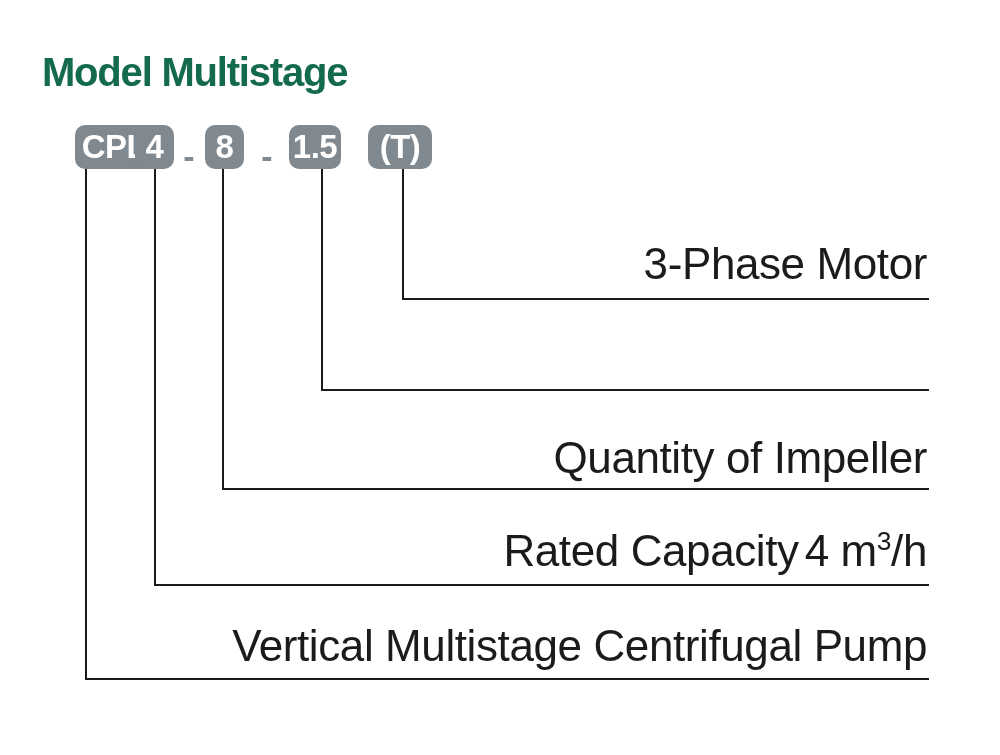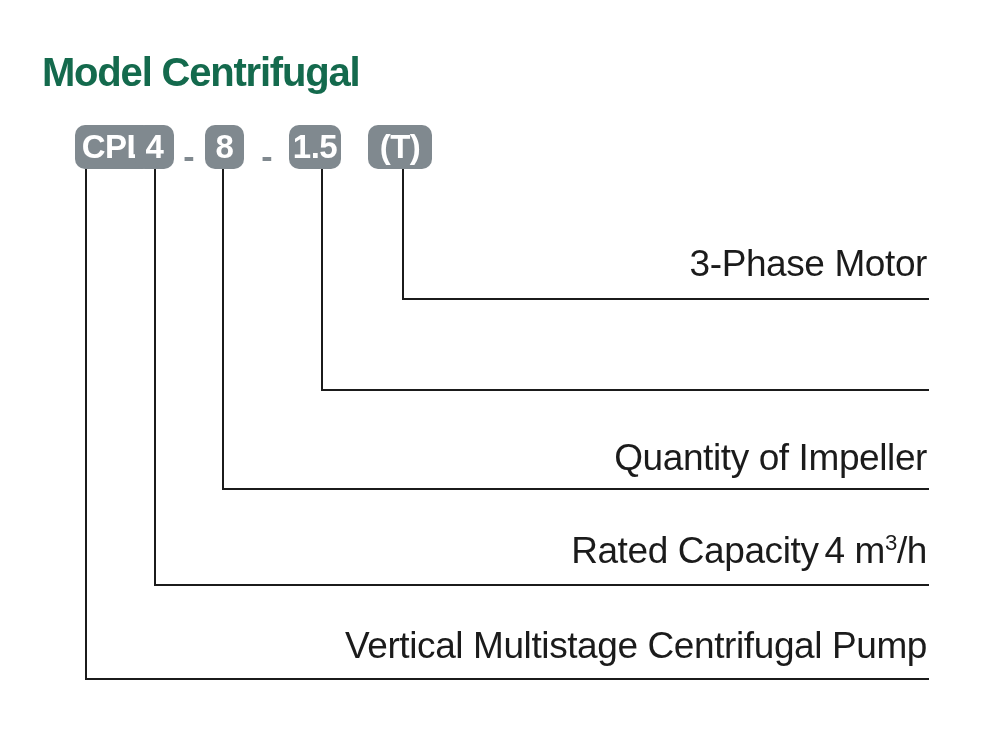--- a/index.html
+++ b/index.html
@@ -65,21 +65,21 @@
   }
   .conn-phase    { left: 402px; top: 169px; width: 525px; height: 129px; }
   .conn-power    { left: 321px; top: 169px; width: 606px; height: 220px; }
   .conn-impeller { left: 222px; top: 169px; width: 705px; height: 319px; }
   .conn-capacity { left: 154px; top: 169px; width: 773px; height: 415px; }
   .conn-pump     { left: 85px;  top: 169px; width: 842px; height: 509px; }
   .callout-label {
     position: absolute;
     right: 73px;
     color: #1b1b1b;
-    font-size: 37px;
+    font-size: 44px;
     letter-spacing: -0.4px;
     text-align: right;
     line-height: 36px;
     white-space: nowrap;
   }
   .lbl-phase    { top: 246px; }
   .lbl-power    { top: 341px; }
   .lbl-impeller { top: 440px; margin-left: 19px; }
   .lbl-capacity { top: 533px; }
   .lbl-pump     { top: 628px; }
@@ -88,21 +88,21 @@
     font-size: 60%;
     vertical-align: super;
     line-height: 0;
   }
 </style>
 </head>
 <body>
 
 <div class="canvas">
 
-  <div class="page-title">Model Centrifugal</div>
+  <div class="page-title">Model Multistage</div>
 
   <div class="code-box box-cpl">CPL</div>
   <div class="code-box box-cap">4</div>
   <div class="code-dash dash-1">-</div>
   <div class="code-box box-imp">8</div>
   <div class="code-dash dash-2">-</div>
   <div class="code-box box-pow">1.5</div>
   <div class="code-box box-pha">(T)</div>
 
   <div class="connector conn-phase"></div>

